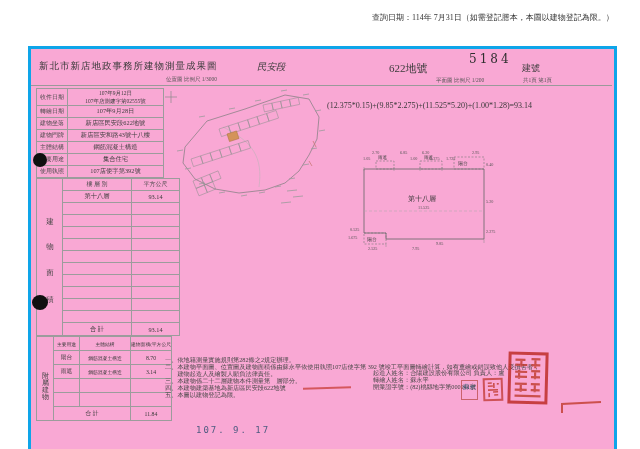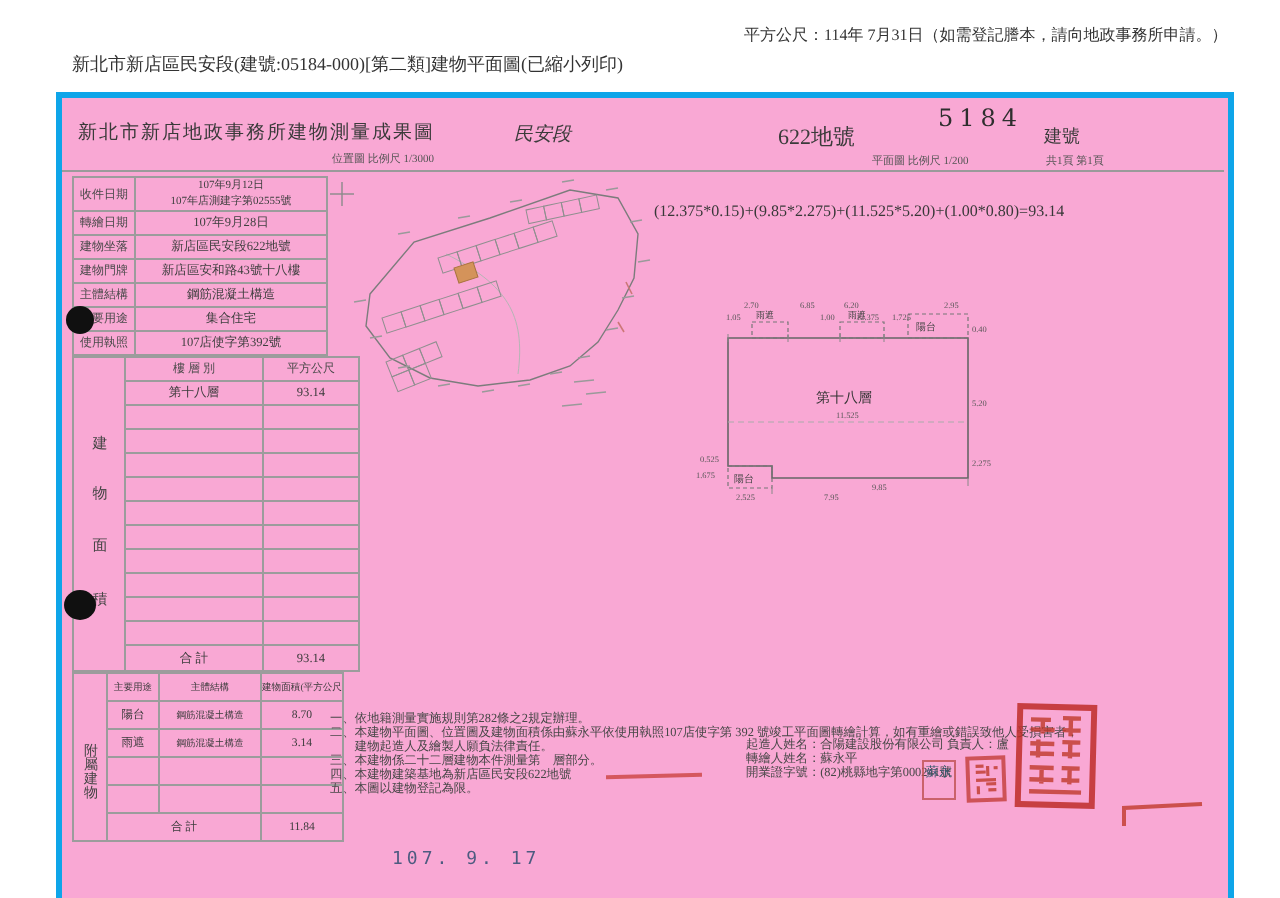--- a/index.html
+++ b/index.html
@@ -57,22 +57,21 @@
   .strike{left:272px;top:338px;width:48px;height:2px;background:rgba(200,60,55,.75);
           transform:rotate(-1.5deg);z-index:7;}
   .corner-mark{left:528px;top:351px;z-index:7;}
   svg text{font-family:"Liberation Serif","DejaVu Serif",serif;}
 </style>
 </head>
 <body>
 
 <div class="page">
 
-  <div class="abs doc-subtitle">新北市新店區民安段(建號:05184-000)[第二類]建物平面圖(已縮小列印)</div>
-  <div class="abs query-date">平方公尺：114年 7月31日（如需登記謄本，請向地政事務所申請。）</div>
+  <div class="abs query-date">查詢日期：114年 7月31日（如需登記謄本，本圖以建物登記為限。）</div>
 
   <div class="abs doc">
 
     <div class="abs doc-title">新北市新店地政事務所建物測量成果圖</div>
     <div class="abs sec">民安段</div>
     <div class="abs land">622地號</div>
     <div class="abs bno">5184</div>
     <div class="abs bno-label">建號</div>
     <div class="abs scale" style="left:135px;top:27px;">位置圖 比例尺 1/3000</div>
     <div class="abs scale" style="left:405px;top:28px;">平面圖 比例尺 1/200</div>
@@ -273,21 +272,21 @@
         <line x1="130" y1="110" x2="140" y2="109"></line>
           <line x1="118" y1="116" x2="128" y2="115"></line>
       </g>
       <g stroke="#c77" stroke-width="0.8">
         <line x1="150" y1="54" x2="153" y2="60"></line>
           <line x1="146" y1="74" x2="149" y2="79"></line>
       </g>
     </svg>
 
     <div class="abs calc">
-      <div class="indent">(12.375*0.15)+(9.85*2.275)+(11.525*5.20)+(1.00*0.80)=93.14</div>
+      <div class="indent">(12.375*0.15)+(9.85*2.275)+(11.525*5.20)+(1.00*1.28)=93.14</div>
     </div>
 
     <svg class="abs" style="left:305px;top:100px;" width="178" height="112" viewBox="0 0 178 112">
       <path d="M28,20 L148,20 L148,90 L50,90 L50,84 L28,84 Z" fill="none" stroke="#666" stroke-width="0.8"></path>
       <rect x="118" y="8" width="30" height="12" fill="none" stroke="#777" stroke-width="0.6" stroke-dasharray="2,1.5"></rect>
       <rect x="40" y="12" width="18" height="8" fill="none" stroke="#777" stroke-width="0.6" stroke-dasharray="2,1.5"></rect>
       <rect x="84" y="12" width="22" height="8" fill="none" stroke="#777" stroke-width="0.6" stroke-dasharray="2,1.5"></rect>
       <rect x="28" y="84" width="22" height="11" fill="none" stroke="#777" stroke-width="0.6" stroke-dasharray="2,1.5"></rect>
       <line x1="28" y1="62" x2="148" y2="62" stroke="#aaa" stroke-width="0.5" stroke-dasharray="3,2"></line>
       <text x="72" y="52" font-size="7" fill="#333">第十八層</text>

